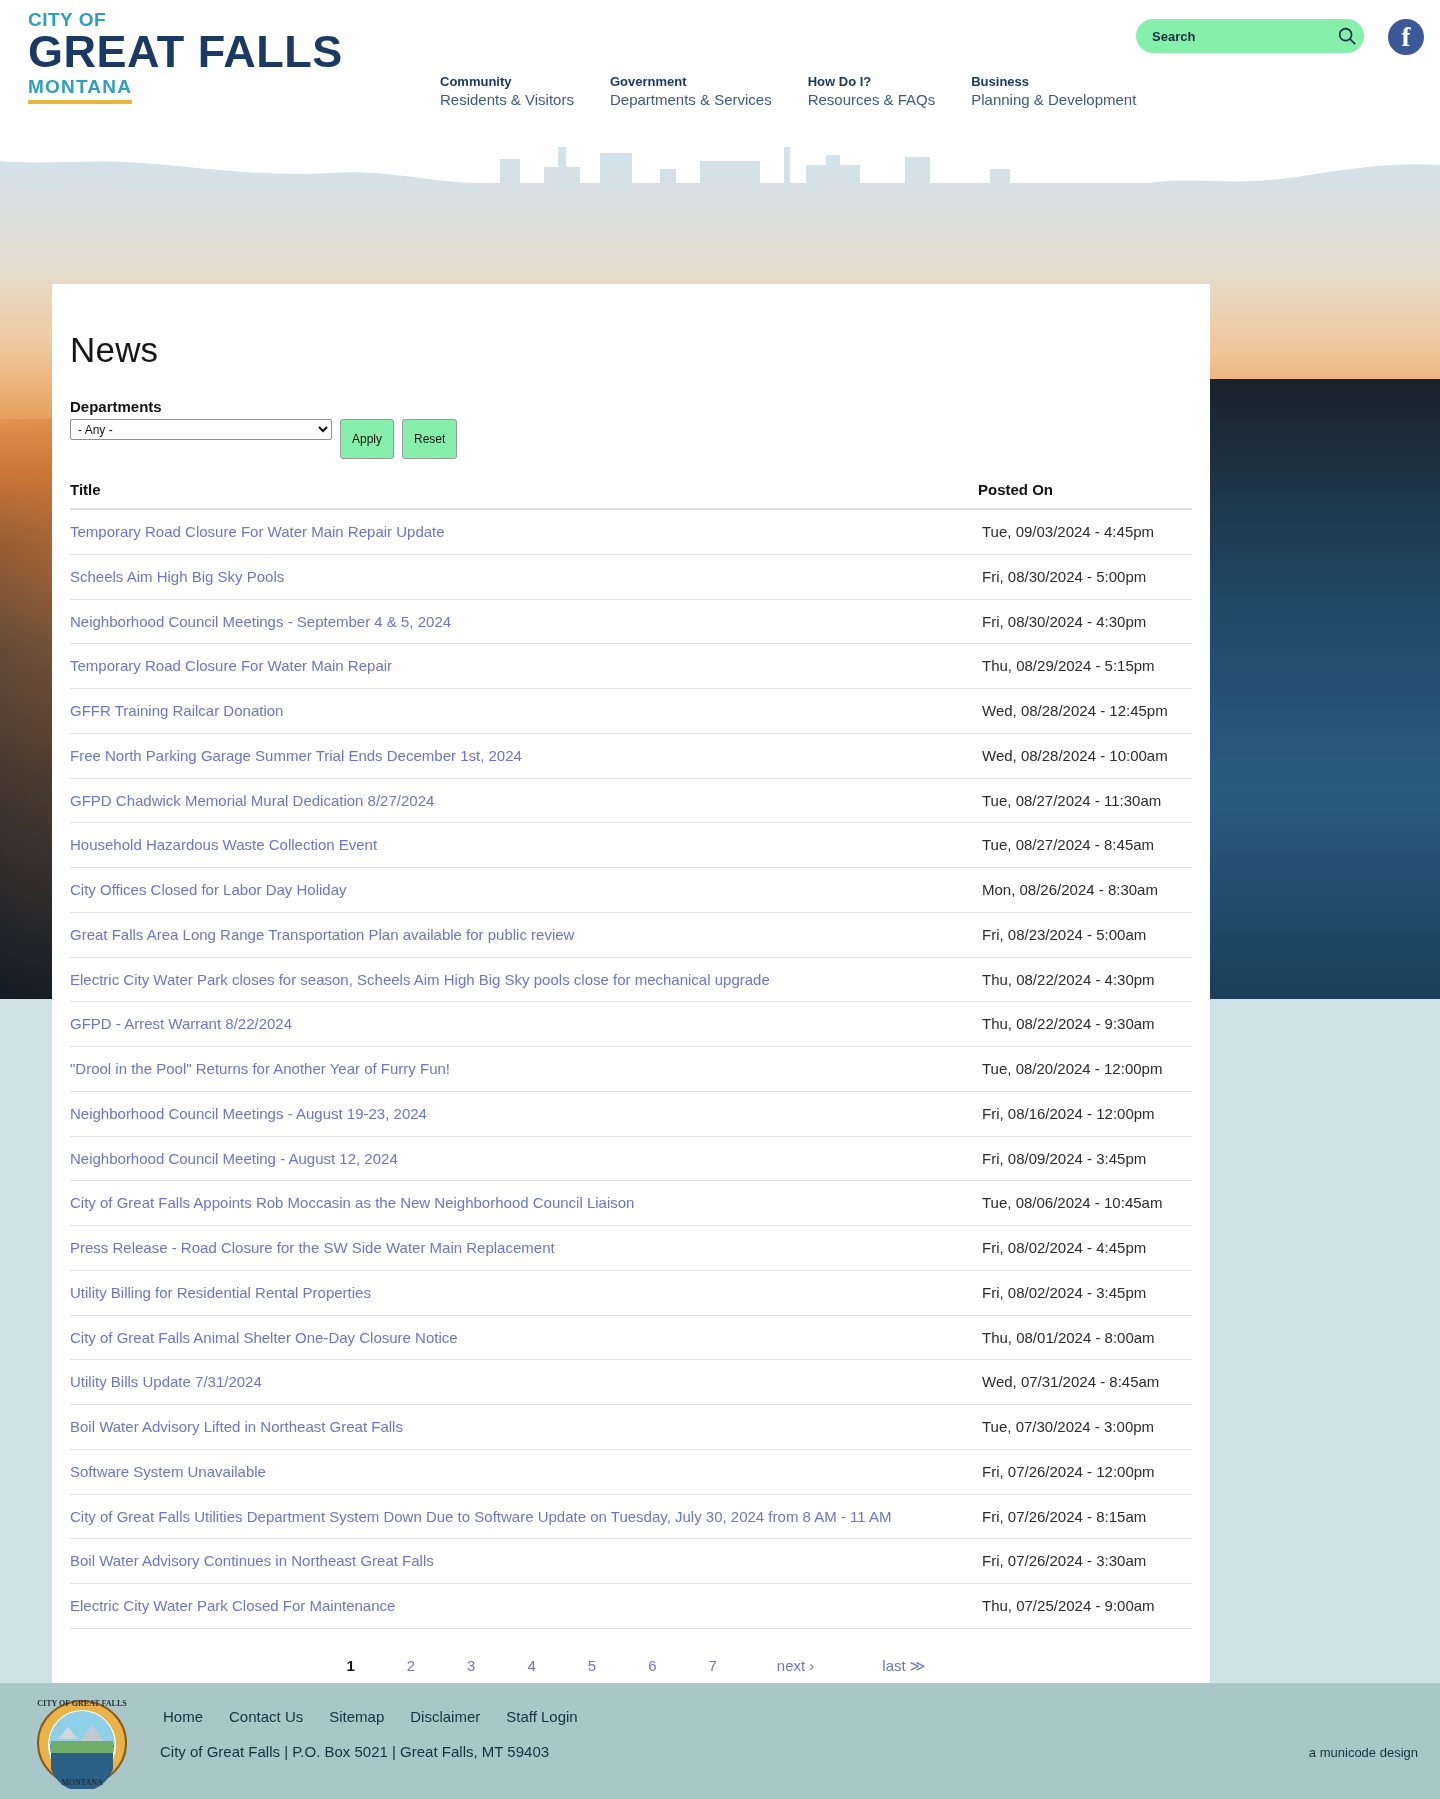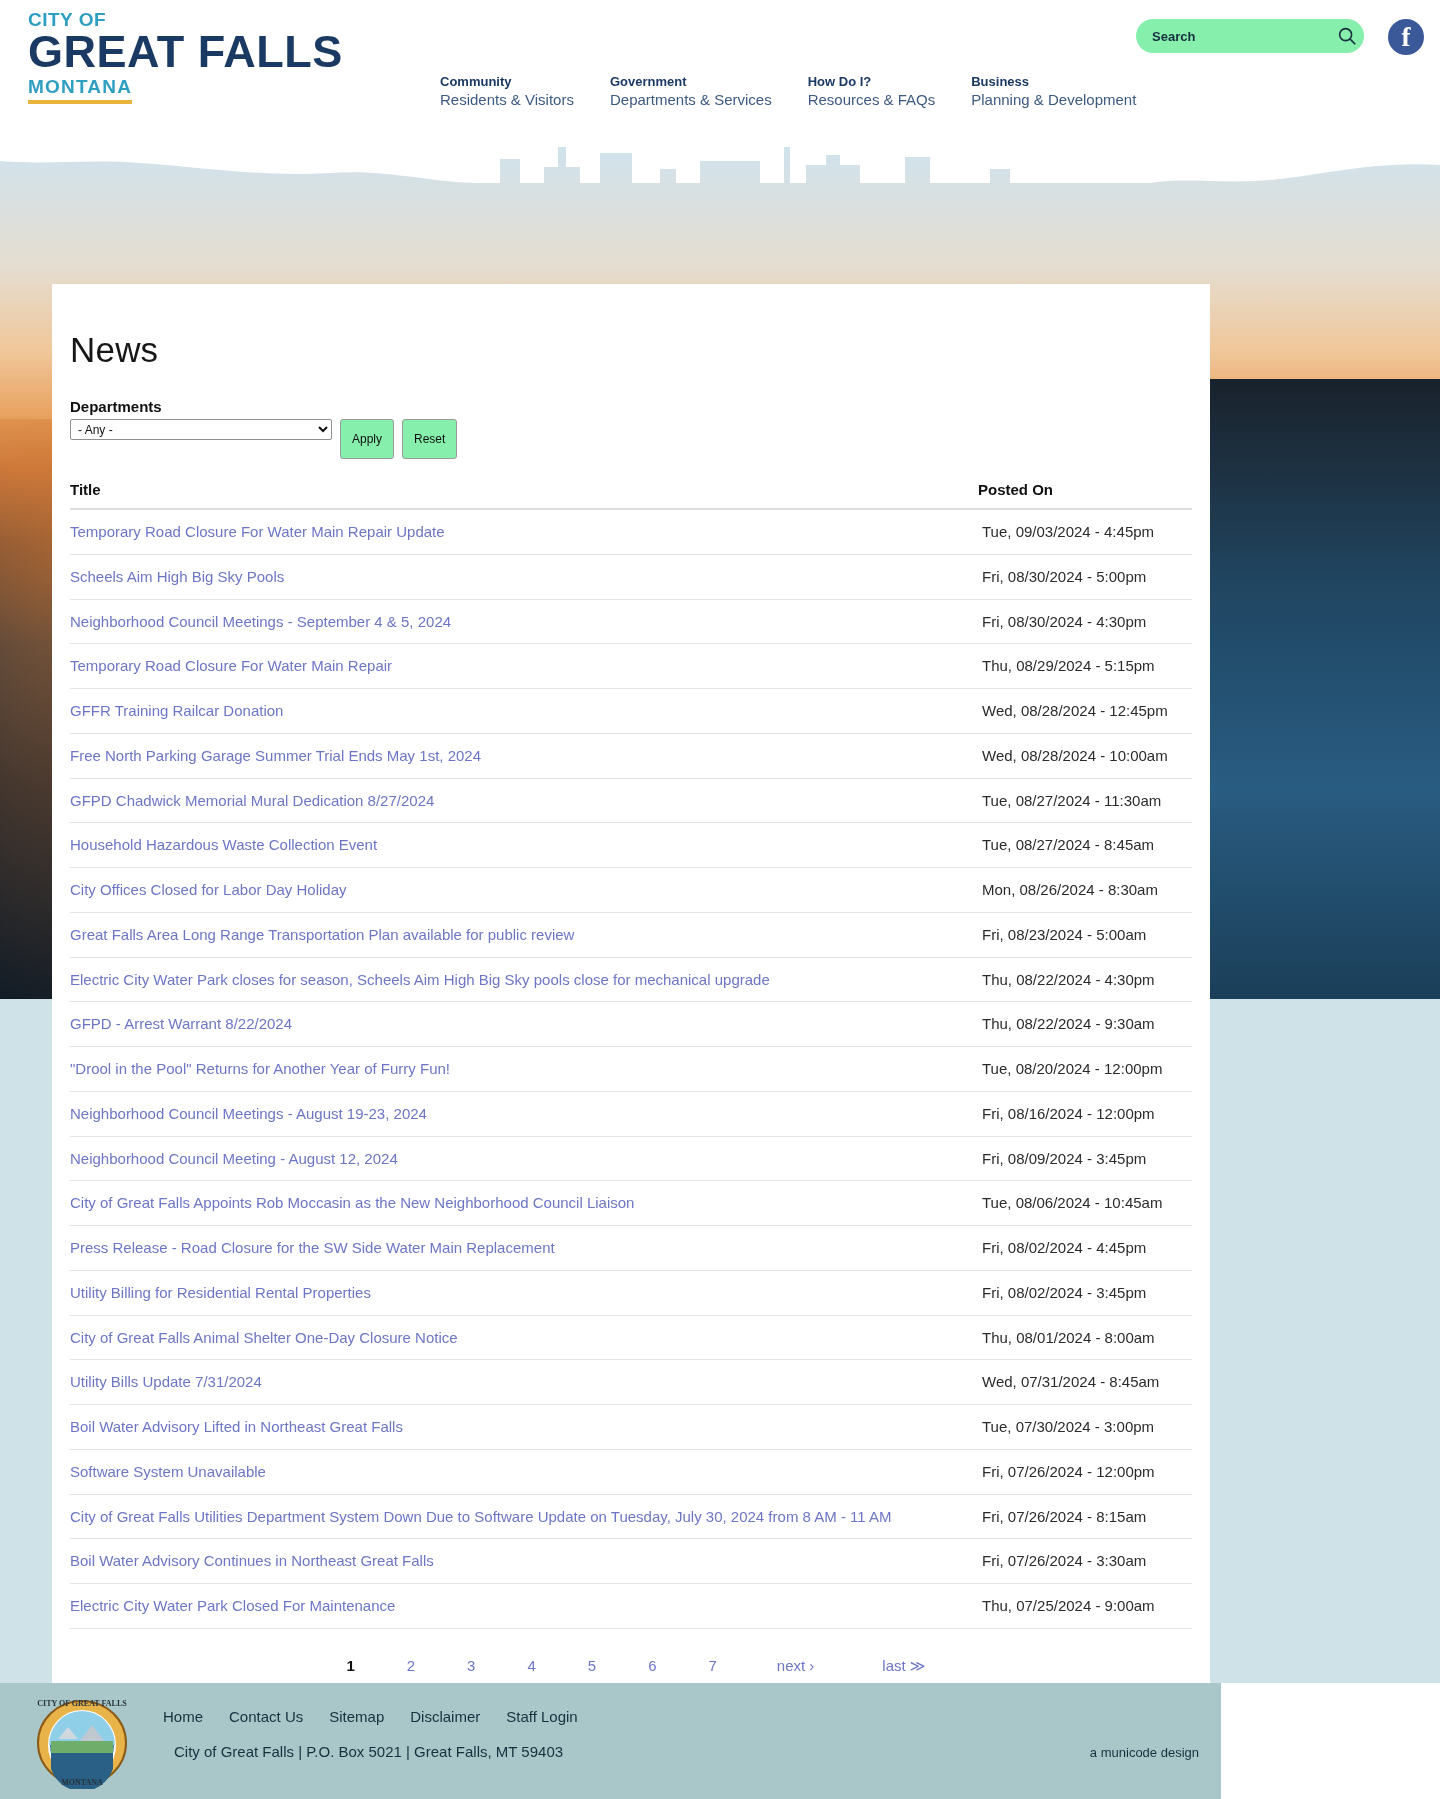--- a/index.html
+++ b/index.html
@@ -140,31 +140,31 @@
   }
   .pager a, .pager span {
     font-size:15px; color:#6d76c4; text-decoration:none;
     padding:0 26px; cursor:pointer;
   }
   .pager .cur { color:#111; font-weight:700; }
   .pager .nav-l { padding:0 34px; }
 
   
   .footer {
-    position:absolute; left:0; top:1683px; width:1221px; height:116px;
+    position:absolute; left:0; top:1683px; width:1440px; height:116px;
     background:#a9c7c9; z-index:7;
   }
   .seal { position:absolute; left:22px; top:10px; width:120px; height:96px; }
   .flinks { position:absolute; left:163px; top:25px; display:flex; gap:0; }
   .flinks a {
     font-size:15px; color:#17303f; text-decoration:none;
     margin-right:26px; cursor:pointer;
   }
   .faddr {
-    position:absolute; left:174px; top:60px;
+    position:absolute; left:160px; top:60px;
     font-size:15px; color:#17303f;
   }
   .fmuni {
     position:absolute; right:22px; top:62px;
     font-size:13px; color:#17303f;
   }
 </style>
 </head>
 <body>
 
@@ -261,21 +261,21 @@
         </tr>
         <tr>
           <td class="title"><a>Temporary Road Closure For Water Main Repair</a></td>
           <td class="date">Thu, 08/29/2024 - 5:15pm</td>
         </tr>
         <tr>
           <td class="title"><a>GFFR Training Railcar Donation</a></td>
           <td class="date">Wed, 08/28/2024 - 12:45pm</td>
         </tr>
         <tr>
-          <td class="title"><a>Free North Parking Garage Summer Trial Ends May 1st, 2024</a></td>
+          <td class="title"><a>Free North Parking Garage Summer Trial Ends December 1st, 2024</a></td>
           <td class="date">Wed, 08/28/2024 - 10:00am</td>
         </tr>
         <tr>
           <td class="title"><a>GFPD Chadwick Memorial Mural Dedication 8/27/2024</a></td>
           <td class="date">Tue, 08/27/2024 - 11:30am</td>
         </tr>
         <tr>
           <td class="title"><a>Household Hazardous Waste Collection Event</a></td>
           <td class="date">Tue, 08/27/2024 - 8:45am</td>
         </tr>

